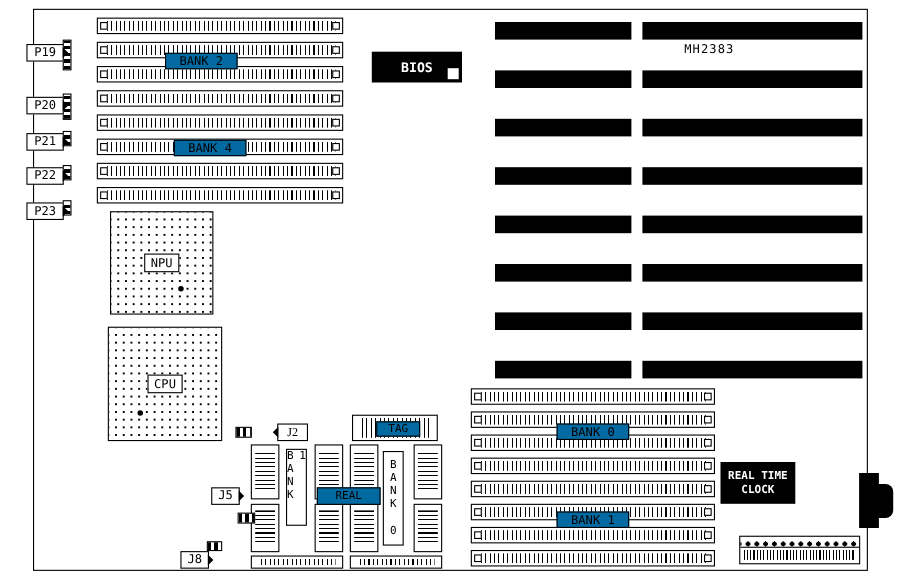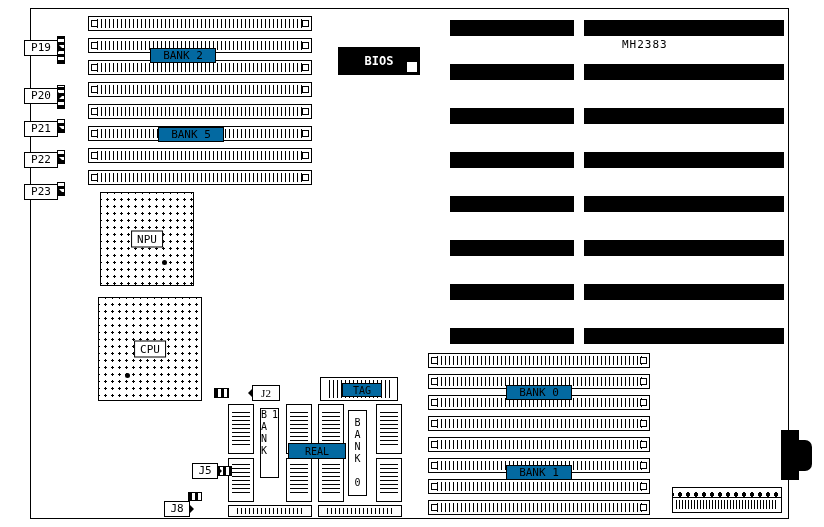--- a/index.html
+++ b/index.html
@@ -104,21 +104,21 @@
   <div class="abs simm" style="left:88px;top:16px;width:224px;"></div>
   <div class="abs simm" style="left:88px;top:38px;width:224px;"></div>
   <div class="abs simm" style="left:88px;top:60px;width:224px;"></div>
   <div class="abs simm" style="left:88px;top:82px;width:224px;"></div>
   <div class="abs simm" style="left:88px;top:104px;width:224px;"></div>
   <div class="abs simm" style="left:88px;top:126px;width:224px;"></div>
   <div class="abs simm" style="left:88px;top:148px;width:224px;"></div>
   <div class="abs simm" style="left:88px;top:170px;width:224px;"></div>
 
   <div class="abs boxlabel" style="left:150px;top:48px;width:66px;height:15px;">BANK 2</div>
-  <div class="abs boxlabel" style="left:158px;top:127px;width:66px;height:15px;">BANK 5</div>
+  <div class="abs boxlabel" style="left:158px;top:127px;width:66px;height:15px;">BANK 4</div>
 
   <div class="abs blackchip" style="left:338px;top:27px;width:82px;height:28px;font-size:12px;margin-top:20px;">
     <span>BIOS</span>
     <span class="abs" style="right:3px;bottom:3px;width:10px;height:10px;background:#fff;"></span>
   </div>
 
   <div class="abs isa-bar isa-a" style="top:20px;"></div>
   <div class="abs isa-bar isa-b" style="top:20px;"></div>
   <div class="abs isa-bar isa-a" style="top:64px;"></div>
   <div class="abs isa-bar isa-b" style="top:64px;"></div>
@@ -161,39 +161,42 @@
   <div class="abs vchip" style="left:318px;top:458px;height:44px;"></div>
   <div class="abs vchip" style="left:376px;top:404px;height:50px;"></div>
   <div class="abs vchip" style="left:376px;top:458px;height:44px;"></div>
   <div class="abs hchip" style="left:228px;top:505px;width:84px;height:12px;"></div>
   <div class="abs hchip" style="left:318px;top:505px;width:84px;height:12px;"></div>
 
   <div class="abs vlabel" style="left:260px;top:408px;width:19px;height:70px;">BANK 1</div>
   <div class="abs vlabel" style="left:348px;top:410px;width:19px;height:86px;">BANK 0</div>
   <div class="abs boxlabel" style="left:288px;top:443px;width:58px;height:16px;font-size:10px;">REAL</div>
 
-  <div class="abs tag arrow-right" style="left:180px;top:463px;width:26px;">J5</div>
+  <div class="abs tag arrow-right" style="left:180px;top:443px;width:26px;">J5</div>
   <div class="abs pins-h" style="left:216px;top:466px;width:16px;height:10px;"></div>
 
   <div class="abs tag arrow-right" style="left:152px;top:501px;width:26px;">J8</div>
   <div class="abs pins-h" style="left:188px;top:492px;width:14px;height:9px;"></div>
 
   <div class="abs simm" style="left:428px;top:353px;width:222px;"></div>
   <div class="abs simm" style="left:428px;top:374px;width:222px;"></div>
   <div class="abs simm" style="left:428px;top:395px;width:222px;"></div>
   <div class="abs simm" style="left:428px;top:416px;width:222px;"></div>
   <div class="abs simm" style="left:428px;top:437px;width:222px;"></div>
   <div class="abs simm" style="left:428px;top:458px;width:222px;"></div>
   <div class="abs simm" style="left:428px;top:479px;width:222px;"></div>
   <div class="abs simm" style="left:428px;top:500px;width:222px;"></div>
 
   <div class="abs boxlabel" style="left:506px;top:385px;width:66px;height:15px;">BANK 0</div>
   <div class="abs boxlabel" style="left:506px;top:465px;width:66px;height:15px;">BANK 1</div>
 
 
+  <div class="abs blackchip" style="left:655px;top:420px;width:68px;height:38px;font-size:10px;line-height:1.35;">
+    <span>REAL TIME CLOCK</span>
+  </div>
 
   <div class="abs din-body" style="left:781px;top:430px;width:18px;height:50px;"></div>
   <div class="abs din-tip" style="left:798px;top:440px;width:14px;height:31px;"></div>
 
   <div class="abs pwr" style="left:672px;top:487px;width:110px;height:26px;">
     <div class="pwr-pins"></div>
     <div class="pwr-body"></div>
   </div>
 
 </div>

